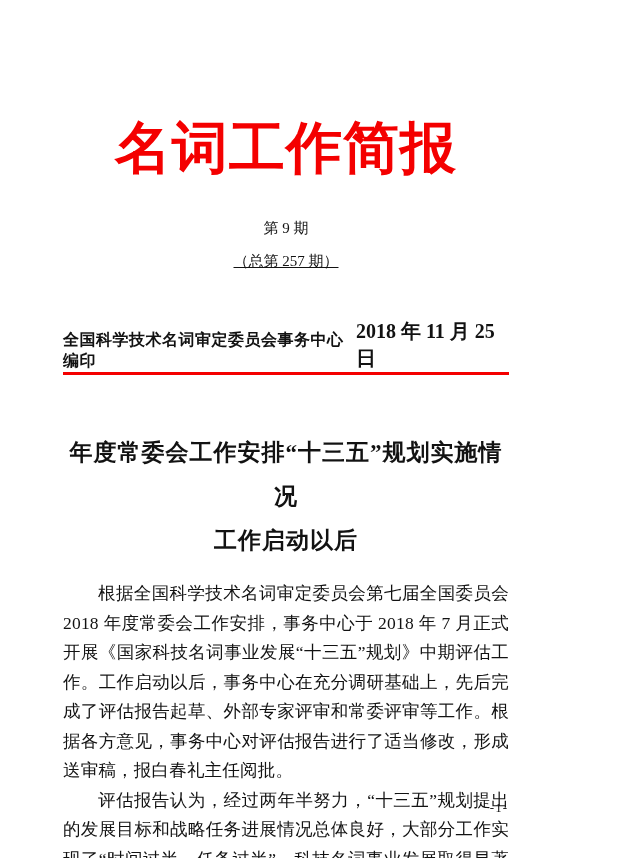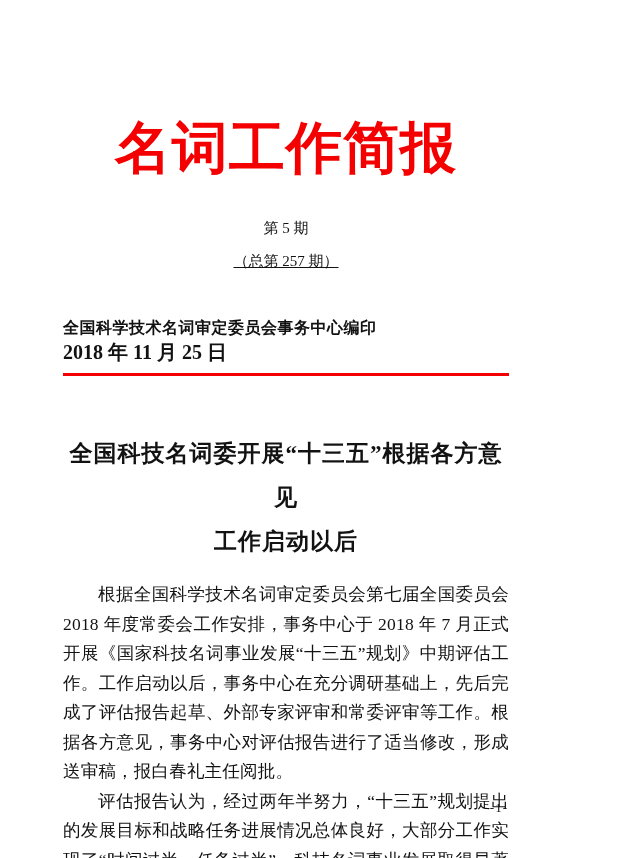--- a/index.html
+++ b/index.html
@@ -46,24 +46,22 @@
     text-align: center;
     font-size: 15px;
     line-height: 21px;
     text-decoration: underline;
   }
   
   .publisher-row {
     margin-top: 46px;
     display: flex;
     justify-content: space-between;
-    align-items: flex-start;
-    padding-bottom: 7px;
+    align-items: flex-end;
     border-bottom: 3px solid var(--accent);
-    flex-direction: column;
   }
   .publisher-name {
     font-family: "Liberation Sans", "DejaVu Sans", sans-serif;
     font-weight: bold;
     font-size: 16px;
     letter-spacing: 0.5px;
   }
   .publish-date {
     font-family: "Liberation Serif", "DejaVu Serif", serif;
     font-weight: bold;
@@ -98,31 +96,31 @@
   }
 </style>
 </head>
 <body>
 
 <div class="page">
   <div class="content">
 
     <div class="masthead-title">名词工作简报</div>
 
-    <div class="issue-number">第 5 期</div>
+    <div class="issue-number">第 9 期</div>
 
     <div class="issue-total">（总第 257 期）</div>
 
     <div class="publisher-row">
       <span class="publisher-name">全国科学技术名词审定委员会事务中心编印</span>
       <span class="publish-date">2018 年 11 月 25 日</span>
     </div>
 
     <div class="article-title">
-      <div>全国科技名词委开展“十三五”根据各方意见</div>
+      <div>年度常委会工作安排“十三五”规划实施情况</div>
       <div>工作启动以后</div>
     </div>
 
     <div class="article-body">
       <p>根据全国科学技术名词审定委员会第七届全国委员会 2018 年度常委会工作安排，事务中心于 2018 年 7 月正式开展《国家科技名词事业发展“十三五”规划》中期评估工作。工作启动以后，事务中心在充分调研基础上，先后完成了评估报告起草、外部专家评审和常委评审等工作。根据各方意见，事务中心对评估报告进行了适当修改，形成送审稿，报白春礼主任阅批。</p>
       <p>评估报告认为，经过两年半努力，“十三五”规划提出的发展目标和战略任务进展情况总体良好，大部分工作实现了“时间过半、任务过半”，科技名词事业发展取得显著成就。报告同时指出工作中还存在的一些不容忽视的问题，今后要采取措施，努力加</p>
     </div>
 
   </div>
 

